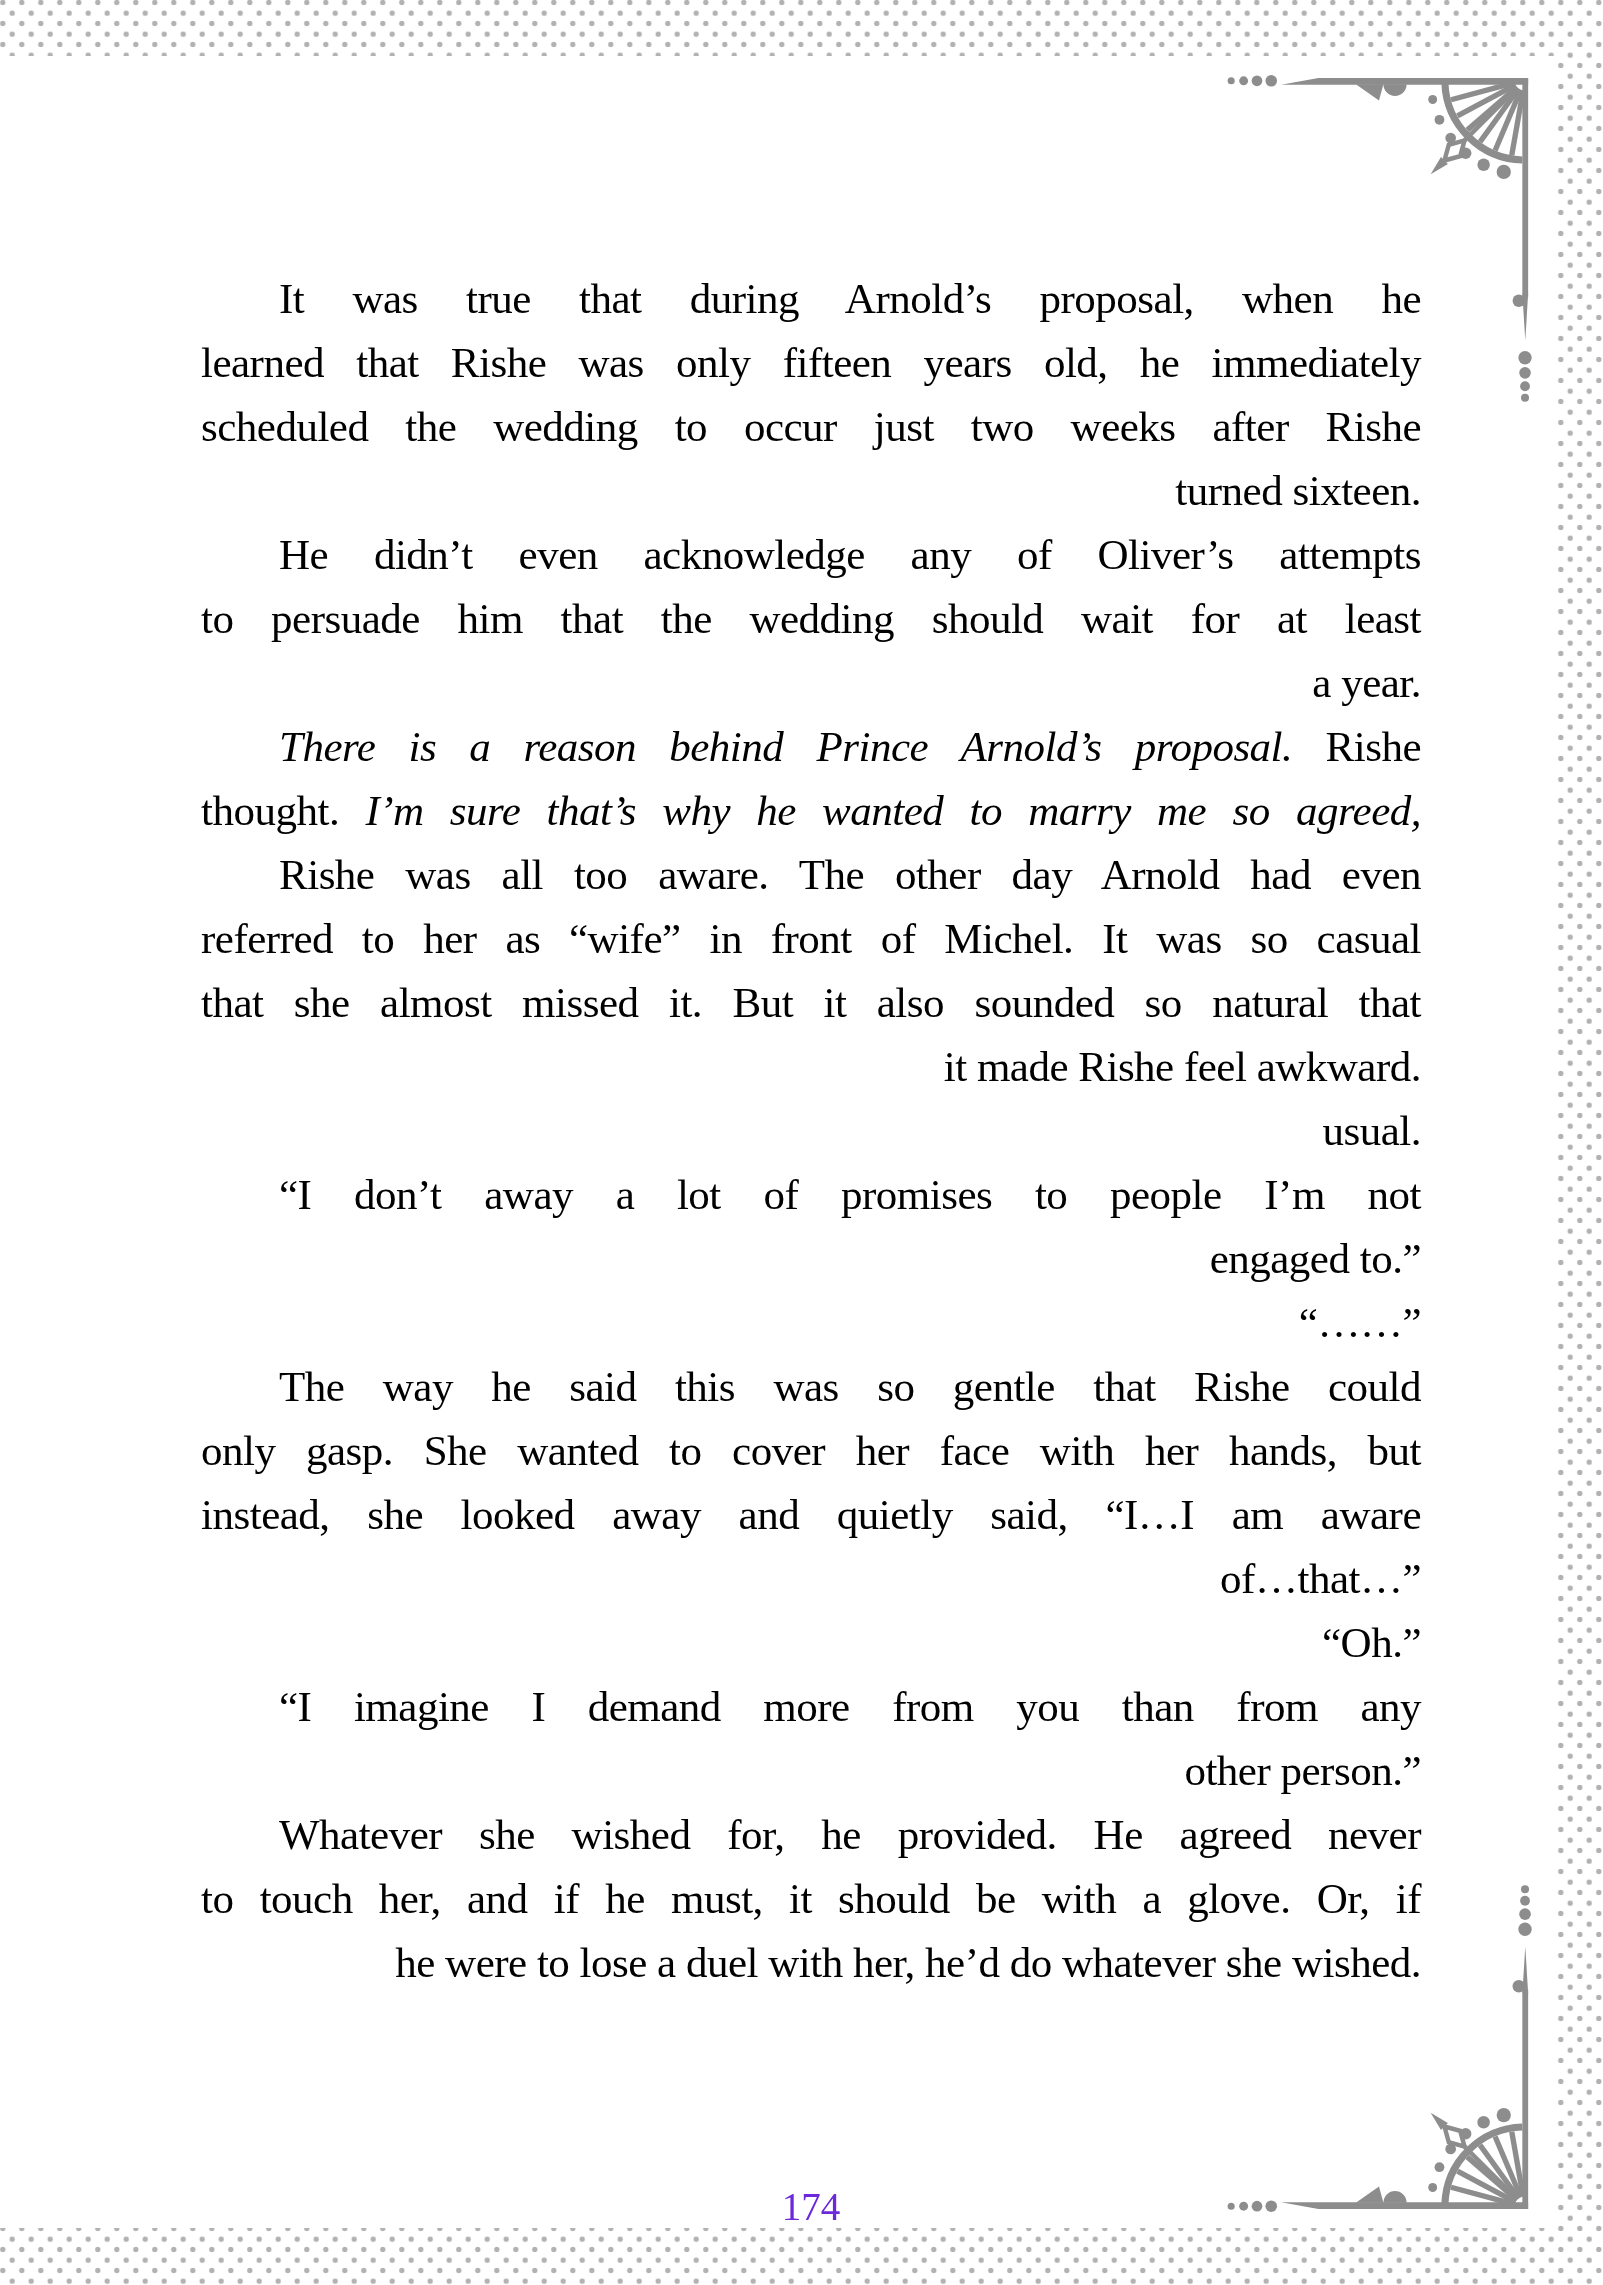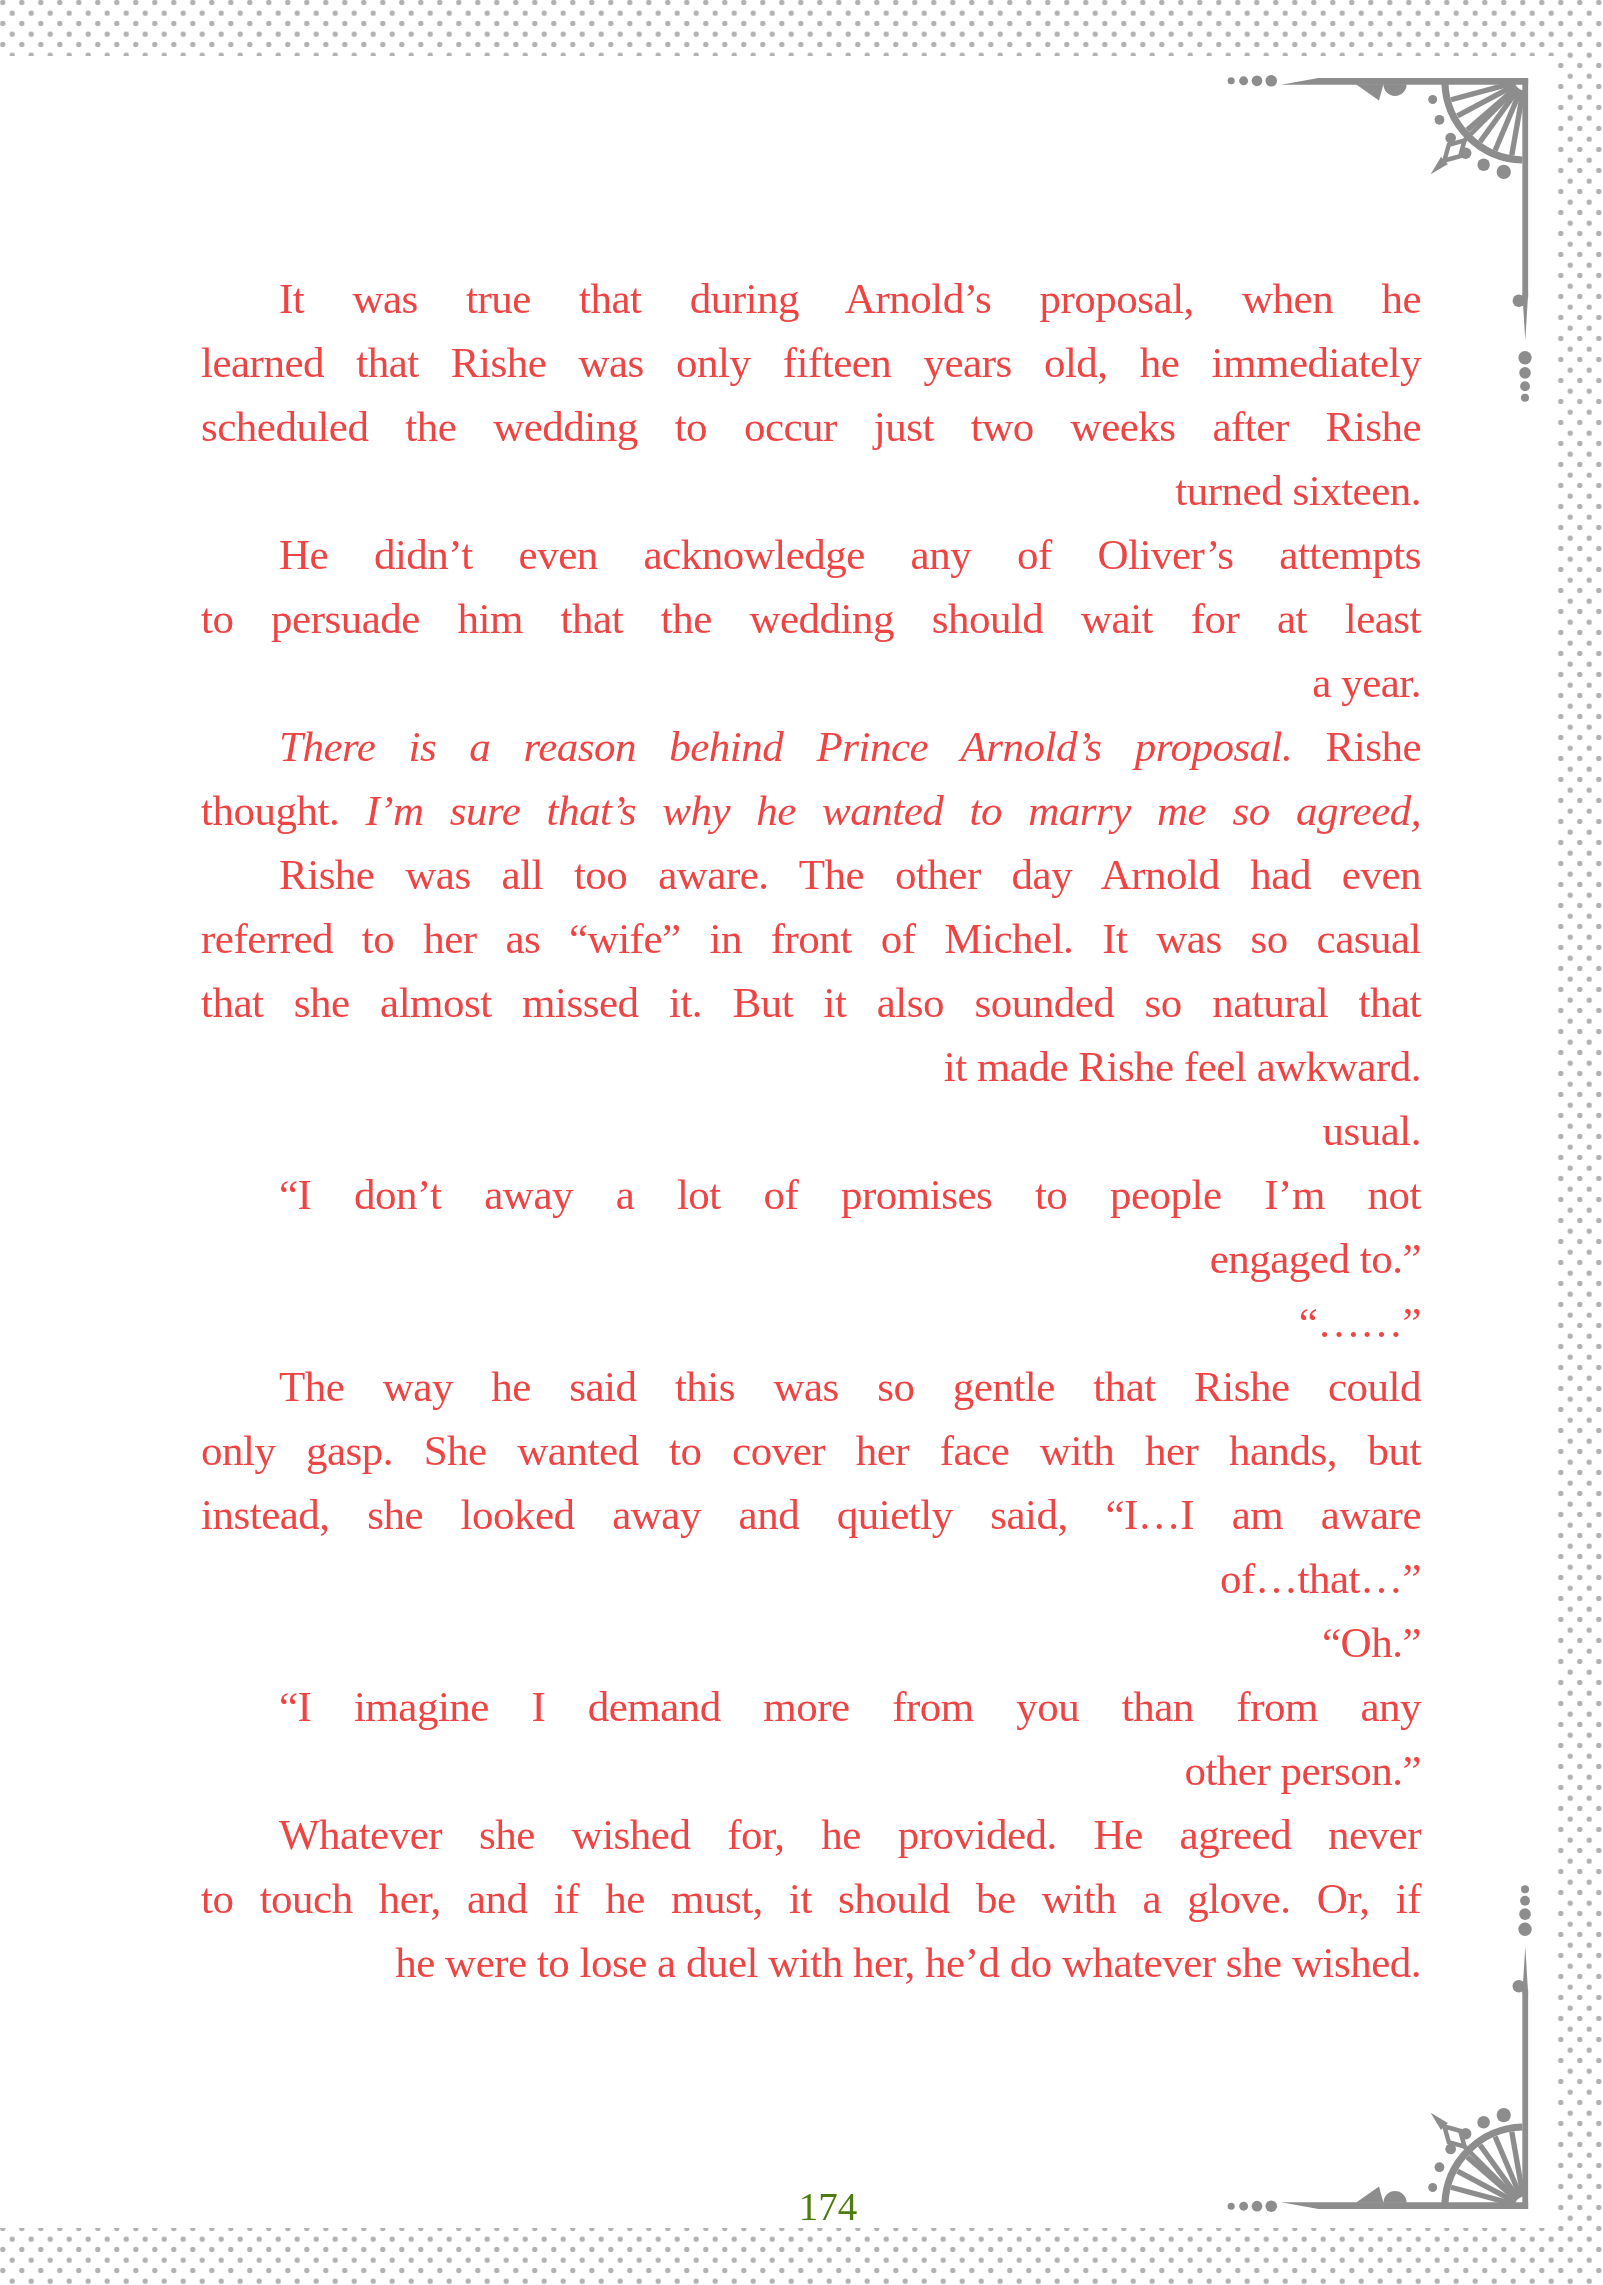--- a/index.html
+++ b/index.html
@@ -13,37 +13,37 @@
     background-size:19px 21px;
     background-position:2.7px 2.7px, 12.3px 13px;
     font-family:"Liberation Serif","DejaVu Serif",serif;
   }
   .page{
     position:absolute;left:0;top:56px;width:1555px;height:2172px;
     background:#ffffff;
   }
   .text-block{
     position:absolute;left:201px;top:211px;width:1220px;
-    color:#ef4444;
+    color:#000000;
     font-size:43px;letter-spacing:-0.5px;
   }
   .line{
     line-height:64px;height:64px;
     text-align:right;
     white-space:normal;
   }
   .line.j{
     text-align:justify;
     text-align-last:justify;
   }
   .line.ind{ text-indent:78px; }
   .line i{ font-style:italic; }
   .page-number{
-    position:absolute;left:218px;top:2128px;width:1220px;
-    text-align:center;font-size:39px;color:#4d7c0f;
+    position:absolute;left:201px;top:2128px;width:1220px;
+    text-align:center;font-size:39px;color:#6d28d9;
   }
   .corner-ornament{
     position:absolute;right:2.7px;width:330px;height:374px;
   }
   .corner-ornament.top{ top:15px; }
   .corner-ornament.bottom{ bottom:12.5px; transform:scaleY(-1); }
 </style>
 </head>
 <body>
 

